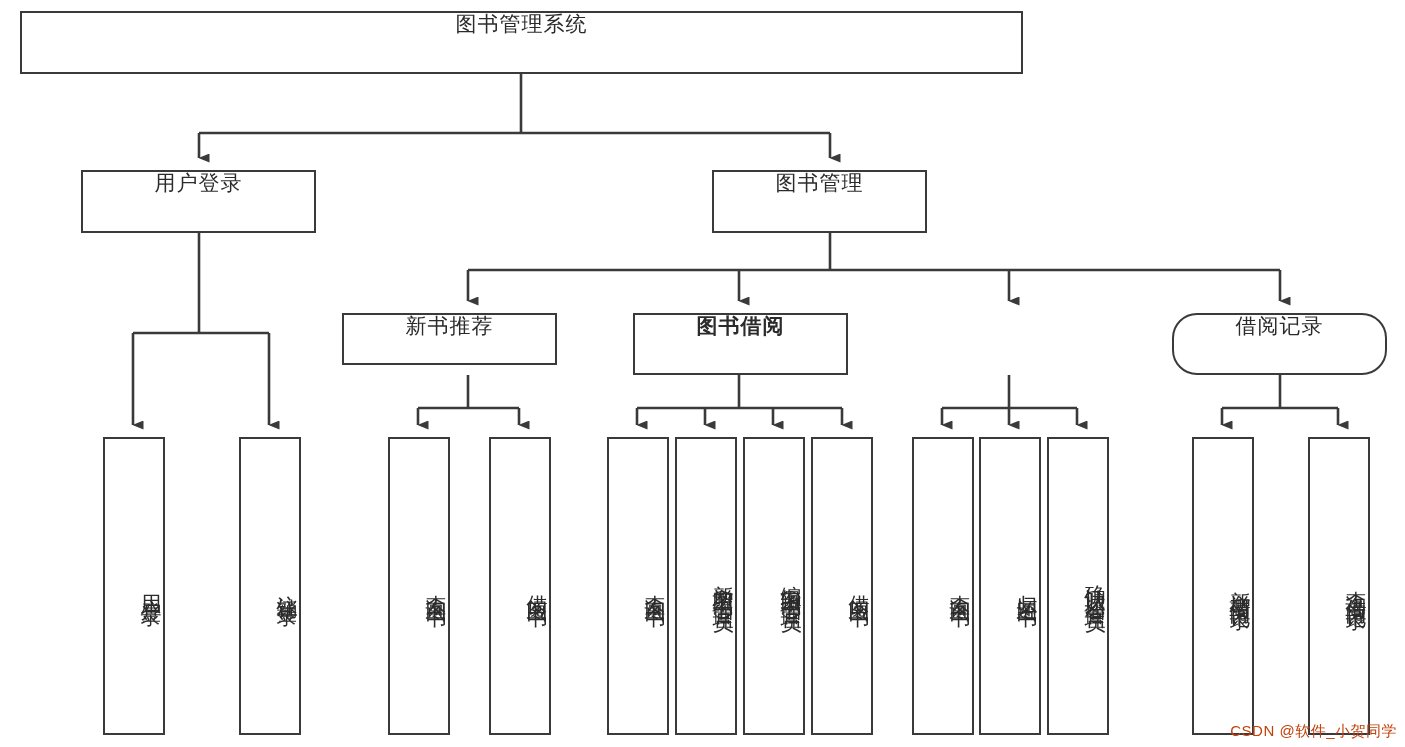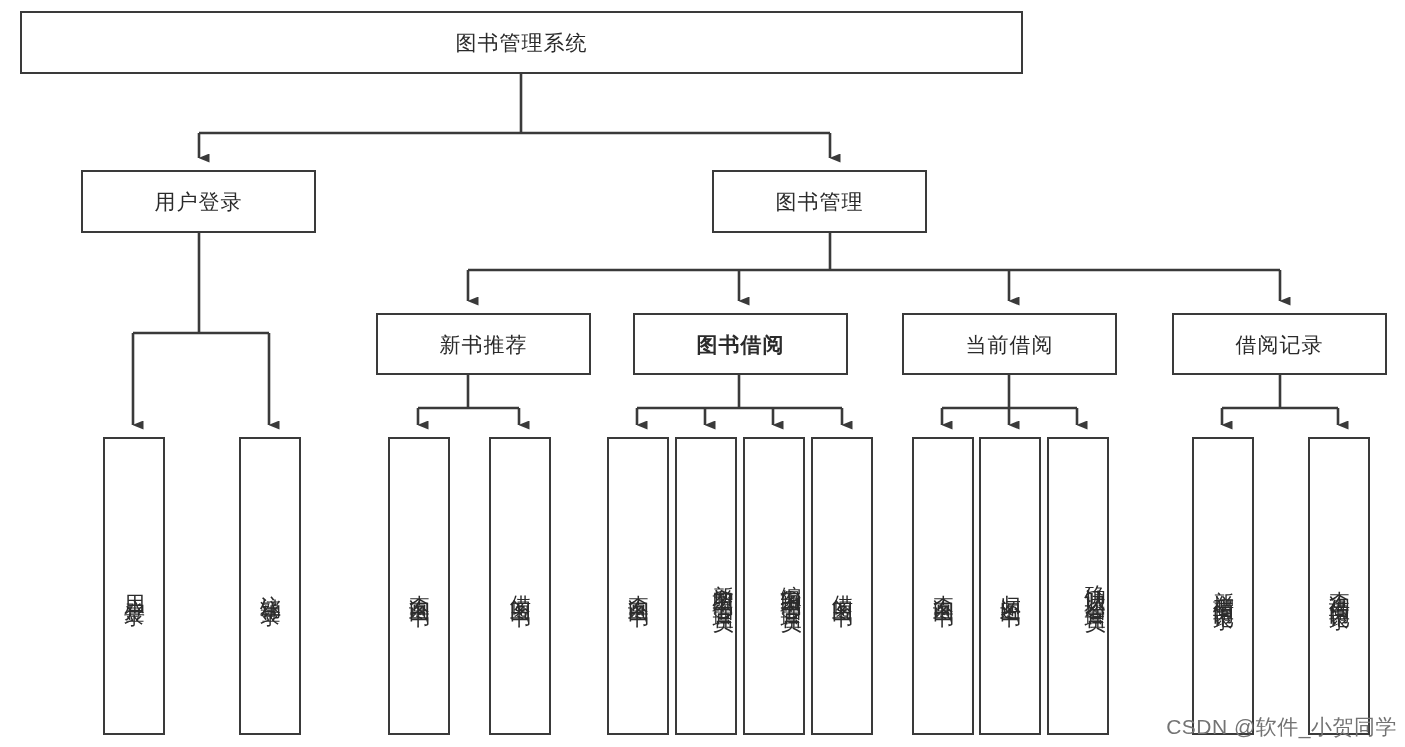--- a/index.html
+++ b/index.html
@@ -13,21 +13,20 @@
 
   svg.edges{position:absolute;left:0;top:0;width:1405px;height:747px;pointer-events:none;}
 
   .node{
     position:absolute;
     box-sizing:border-box;
     background:#ffffff;
     border:2px solid #3a3a3a;
     color:#2b2b2b;
     display:flex;
-    align-items:center;
     justify-content:center;
     letter-spacing:1px;
   }
   .node.h{
     font-size:21px;
     line-height:1;
     white-space:nowrap;
   }
   .node.v{
     writing-mode:vertical-rl;
@@ -40,22 +39,22 @@
   }
   .node.v.top{
     align-items:flex-start;
     justify-content:center;
   }
 
   #watermark{
     position:absolute;
     right:8px;
     bottom:6px;
-    font-size:21px;
-    color:#737373;
+    font-size:15px;
+    color:#c2410c;
     white-space:nowrap;
     letter-spacing:0.5px;
   }
 </style>
 </head>
 <body>
 
 <div id="canvas">
 
   <svg class="edges" viewBox="0 0 1405 747">
@@ -112,30 +111,27 @@
     <span>图书管理系统</span>
   </div>
 
   <div class="node h" style="left:81px;top:170px;width:235px;height:63px;">
     <span>用户登录</span>
   </div>
   <div class="node h" style="left:712px;top:170px;width:215px;height:63px;">
     <span>图书管理</span>
   </div>
 
-  <div class="node h" style="left:376px;top:313px;width:215px;height:62px;">
+  <div class="node h" style="left:342px;top:313px;width:215px;height:52px;">
     <span>新书推荐</span>
   </div>
   <div class="node h" style="left:633px;top:313px;width:215px;height:62px;font-weight:bold;">
     <span>图书借阅</span>
   </div>
-  <div class="node h" style="left:902px;top:313px;width:215px;height:62px;">
-    <span>当前借阅</span>
-  </div>
-  <div class="node h" style="left:1172px;top:313px;width:215px;height:62px;">
+  <div class="node h" style="left:1172px;top:313px;width:215px;height:62px;border-radius:25px;">
     <span>借阅记录</span>
   </div>
 
   <div class="node v" style="left:103px;top:437px;width:62px;height:298px;">
     <span>用户登录</span>
   </div>
   <div class="node v" style="left:239px;top:437px;width:62px;height:298px;">
     <span>注销登录</span>
   </div>
 

